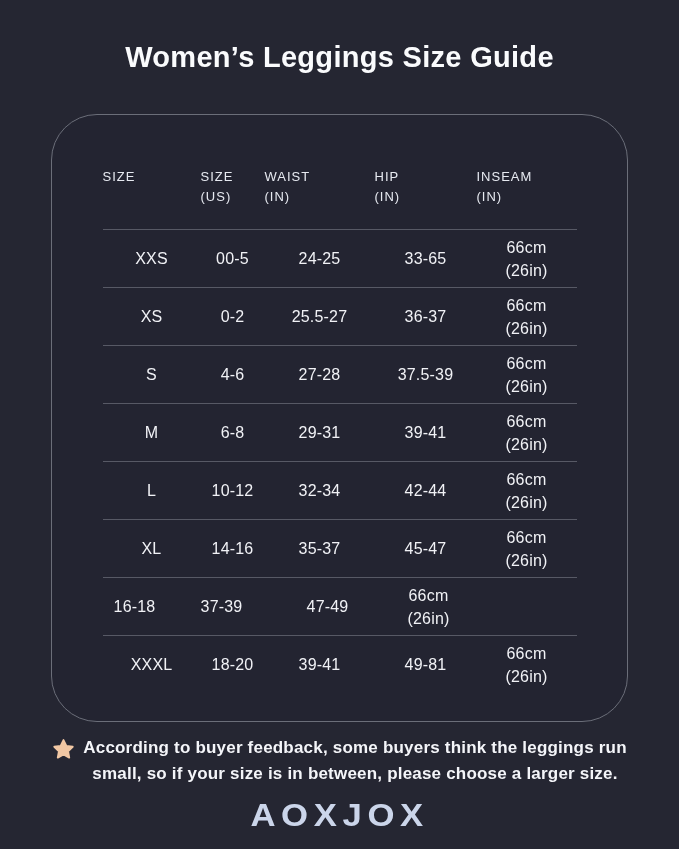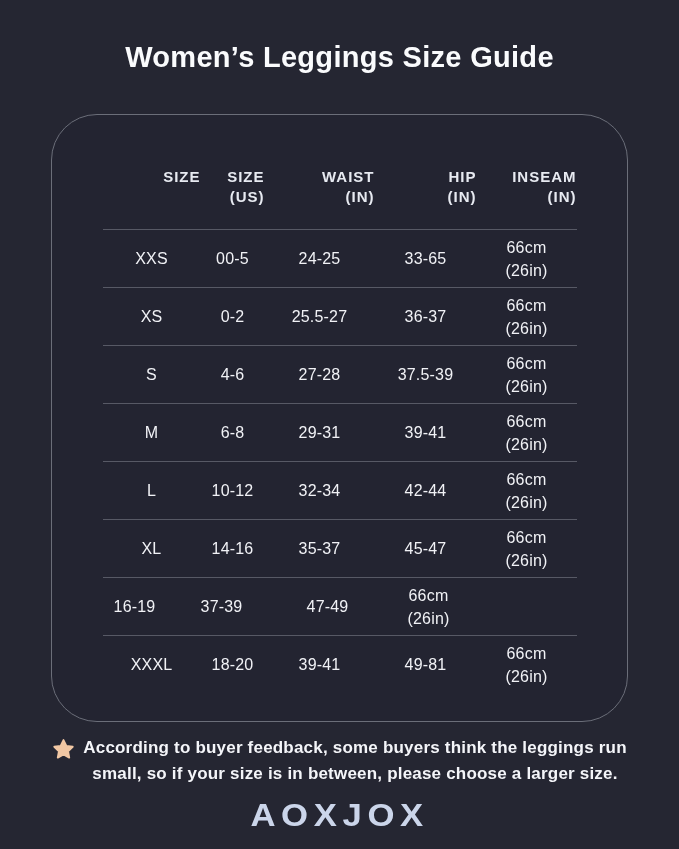--- a/index.html
+++ b/index.html
@@ -22,21 +22,21 @@
     background:#232431;
     border:1.5px solid #6b6e79;
     border-radius:46px;
   }
   .thead{
     display:flex;
     width:474px;margin:0 auto;
     padding-top:52px;padding-bottom:22px;
     color:#e7eaf1;
   }
-  .th{box-sizing:border-box;text-align:right;font-weight:bold;font-size:15px;letter-spacing:1px;}
+  .th{box-sizing:border-box;text-align:left;font-weight:normal;font-size:13px;letter-spacing:1px;}
   .hline{height:20px;line-height:20px;}
   .c1{width:98px;}
   .c2{width:64px;}
   .c3{width:110px;}
   .c4{width:102px;}
   .c5{width:100px;}
   .trow{
     display:flex;align-items:center;
     width:474px;margin:0 auto;
     height:58px;box-sizing:border-box;
@@ -142,21 +142,21 @@
 
     <div class="trow">
       <div class="td c1">XL</div>
       <div class="td c2">14-16</div>
       <div class="td c3">35-37</div>
       <div class="td c4">45-47</div>
       <div class="td c5"><span class="inseam-block"><div>66cm</div><div>(26in)</div></span></div>
     </div>
 
     <div class="trow">
-      <div class="td c2">16-19</div>
+      <div class="td c2">16-18</div>
       <div class="td c3">37-39</div>
       <div class="td c4">47-49</div>
       <div class="td c5"><span class="inseam-block"><div>66cm</div><div>(26in)</div></span></div>
     </div>
 
     <div class="trow">
       <div class="td c1">XXXL</div>
       <div class="td c2">18-20</div>
       <div class="td c3">39-41</div>
       <div class="td c4">49-81</div>

